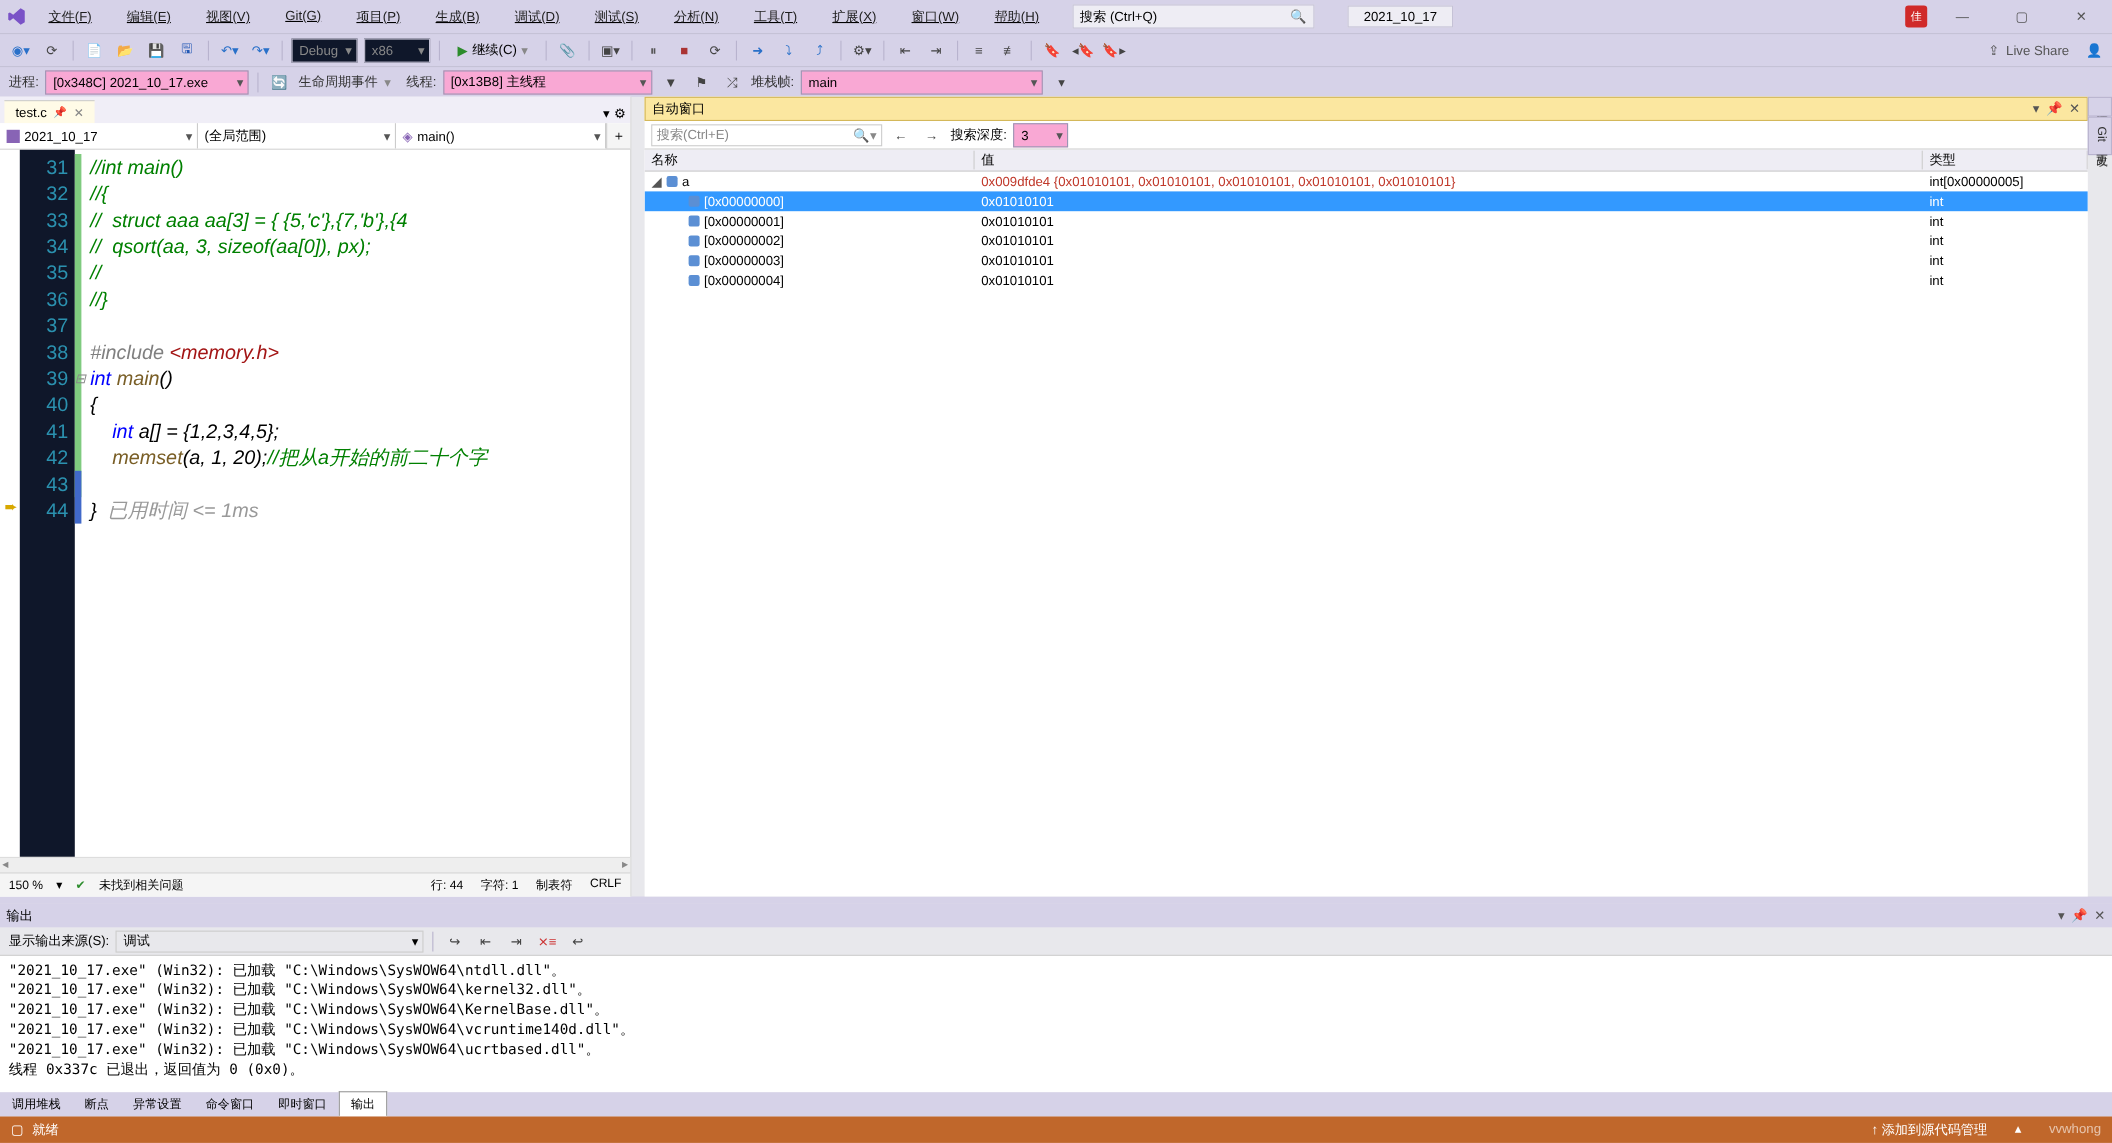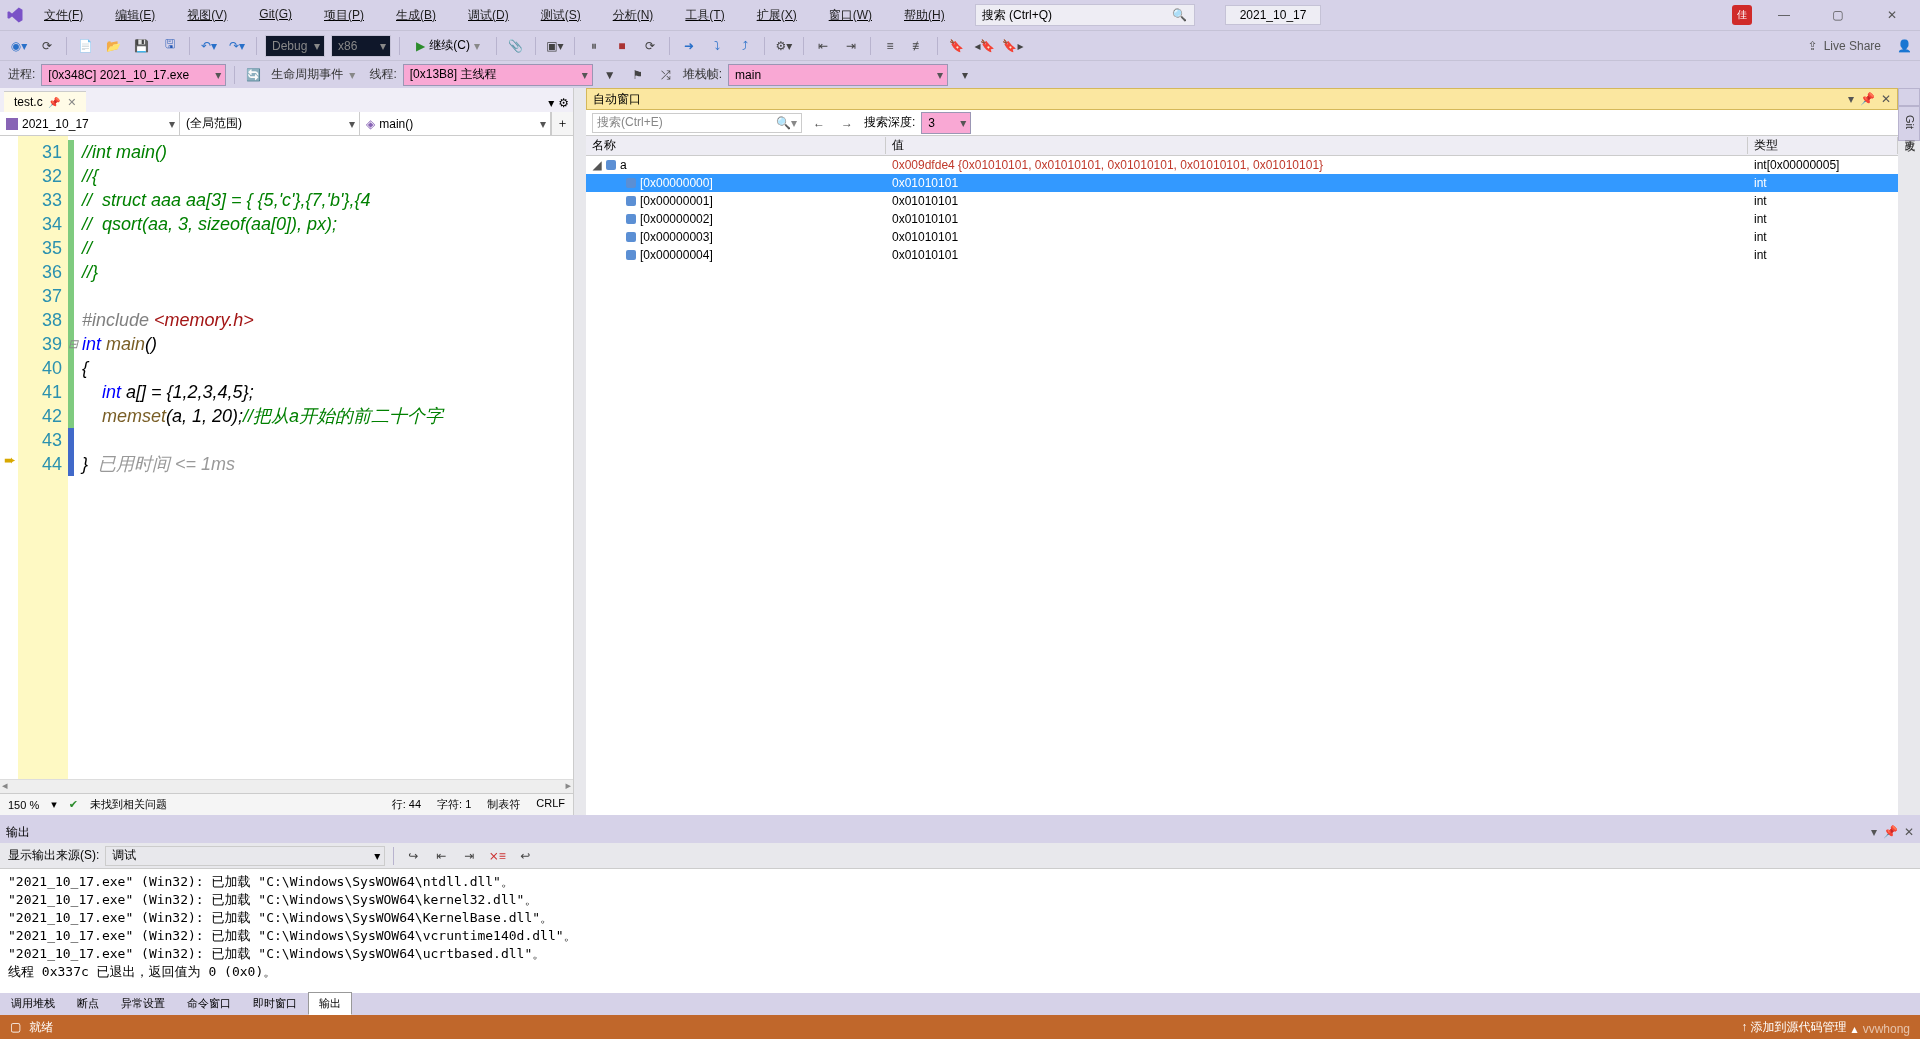--- a/index.html
+++ b/index.html
@@ -49,21 +49,21 @@
 
   
   .navbar { height: 24px; border-bottom: 1px solid #ccc; display: flex; background:#f5f5f5;}
   .nav-combo { flex: 1; border-right: 1px solid #ccc; display: flex; align-items: center; padding: 0 6px; position:relative; background:#fff; font-size:12px;}
   .nav-combo::after { content:"▾"; position:absolute; right:4px; color:#555;}
   .nav-icon { width:12px; height:12px; margin-right:4px; background:#8864b5;}
   .plus-btn { width:22px; display:flex; align-items:center; justify-content:center; border-left:1px solid #ccc;}
 
   
   .editor { flex: 1; display: flex; overflow: hidden; position:relative;}
-  .gutter { width: 50px; text-align: right; padding: 4px 6px 0 0; color: #2b91af; font-family: Consolas, monospace; font-size: 18px; line-height: 24px; background:#fef9c3;}
+  .gutter { width: 50px; text-align: right; padding: 4px 6px 0 0; color: #2b91af; font-family: Consolas, monospace; font-size: 18px; line-height: 24px; background:#0f172a;}
   .codecol { flex:1; position:relative;}
   .changebar { position:absolute; left:0; top:4px; width:6px; height:312px; background:#7fcb7f;}
   .changebar2 { position:absolute; left:0; top:292px; width:6px; height:48px; background:#4169c9;}
   .code { font-family: Consolas, monospace; font-size: 18px; line-height: 24px; padding: 4px 0 0 14px; white-space: pre; color:#000; position:relative;font-style:italic;}
   .c-comment { color:#008000;}
   .c-kw { color:#0000ff;}
   .c-pp { color:#808080;}
   .c-inc { color:#a31515;}
   .c-func { color:#795e26;}
   .collapse { position:absolute; left:0px; color:#888; font-size:12px;}
@@ -106,21 +106,21 @@
   .out-combo::after{content:"▾"; position:absolute; right:4px;}
   .output-text { flex:1; font-family:Consolas,monospace; font-size:13px; padding:4px 8px; white-space:pre; overflow:auto; background:#fff;}
   
   
   .bottom-tabs { height:22px; background:#d6d2e8; display:flex; align-items:end;}
   .btab { padding:3px 10px; font-size:11px; cursor:default; border:1px solid transparent;}
   .btab.active { background:#fff; border:1px solid #999; border-bottom-color:#fff;}
 
   
   .statusbar { height:24px; background:#c0672b; color:#fff; display:flex; align-items:center; padding:0 10px; gap:8px;}
-  .statusbar .right { margin-left:auto; display:flex; align-items:flex-end; gap:5px;}
+  .statusbar .right { margin-left:auto; display:flex; align-items:flex-start; gap:25px;}
 
   svg { display:block; }
 </style>
 </head>
 <body>
 
 <div class="titlebar">
   <svg class="vs-logo" viewBox="0 0 24 24">
       <path fill="#7a52c7" d="M17 2l5 3v14l-5 3-9-8-4 3-2-1V8l2-1 4 3 9-8z"></path>
     </svg>

